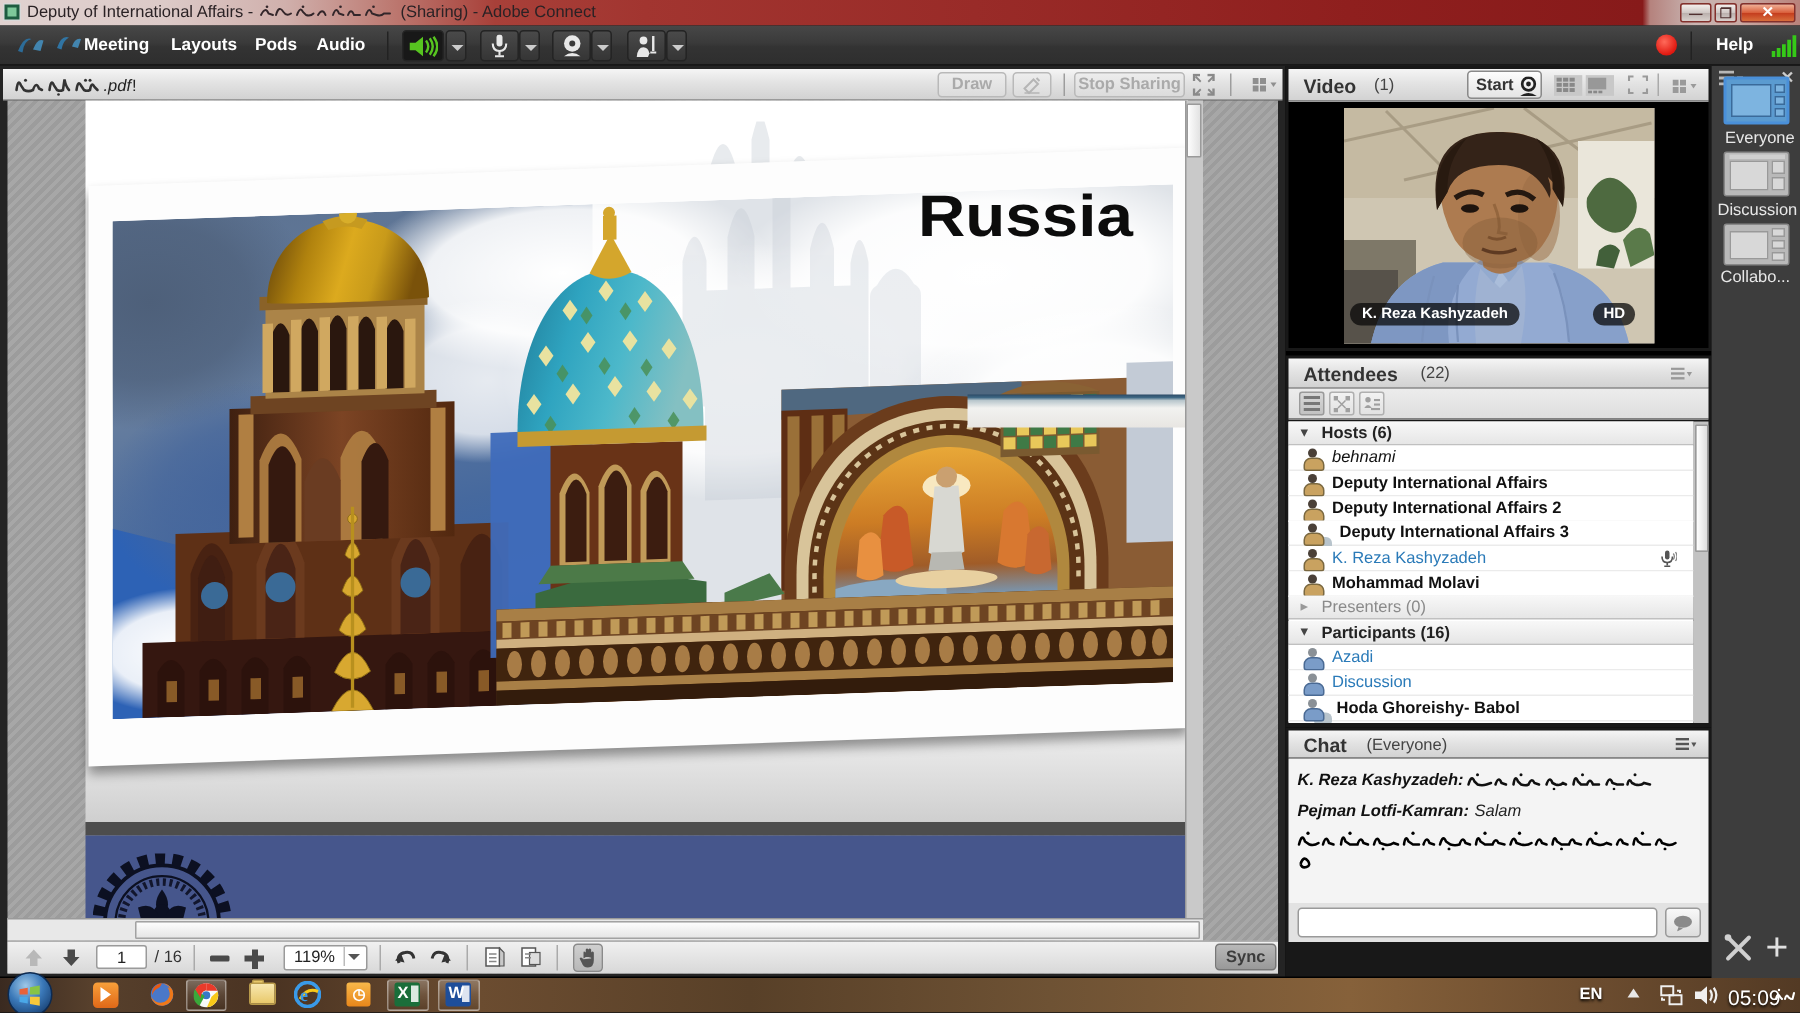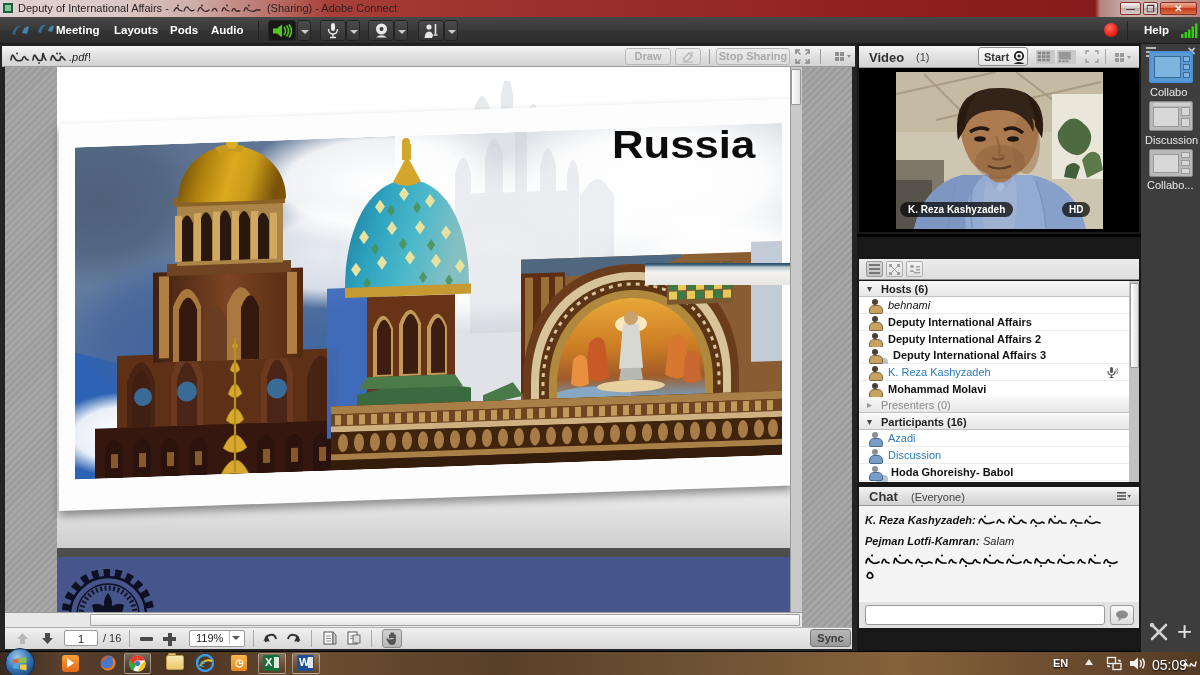--- a/index.html
+++ b/index.html
@@ -773,20 +773,32 @@
             <path d="M92,94 q11,5 23,0" stroke="#5e3a22" stroke-width="2.2" fill="none"></path>
           </svg>
         </div>
 
         <div class="abs" style="left:41px;top:134px;height:15px;background:rgba(10,10,10,0.75);border-radius:8px;color:#fff;font-size:10px;font-weight:bold;line-height:15px;padding:0 8px;">K. Reza Kashyzadeh</div>
         <div class="abs" style="left:203px;top:134px;height:15px;background:rgba(10,10,10,0.75);border-radius:8px;color:#fff;font-size:10px;font-weight:bold;line-height:15px;padding:0 7px;">HD</div>
       </div>
     </div>
 
     <div class="abs" style="left:857px;top:237px;width:284px;height:248px;background:#181818;">
+      <div class="podhead" style="left:2px;top:2px;width:280px;height:20px;">
+        <span class="abs" style="left:10px;top:3px;font-size:13px;font-weight:bold;color:#333;">Attendees</span>
+        <span class="abs" style="left:88px;top:4px;font-size:11px;color:#444;">(22)</span>
+        <svg class="abs" style="left:255px;top:6px" width="14" height="9" viewBox="0 0 14 9">
+            <g fill="#999">
+              <rect x="0" y="0" width="9" height="1.6"></rect>
+              <rect x="0" y="3.2" width="9" height="1.6"></rect>
+              <rect x="0" y="6.4" width="9" height="1.6"></rect>
+            </g>
+            <path d="M10.5,3 l3.5,0 l-1.75,3 z" fill="#999"></path>
+          </svg>
+      </div>
       <div class="abs" style="left:2px;top:22px;width:280px;height:21px;background:linear-gradient(#ececec,#dedede);border-bottom:1px solid #888;">
         <div class="abs" style="left:7px;top:2px;width:17px;height:16px;background:linear-gradient(#d8d8d8,#c2c2c2);border:1px solid #9a9a9a;border-radius:2px;"><svg style="margin:2px" width="11" height="10" viewBox="0 0 11 10">
               <g fill="#777">
                 <rect x="0" y="0" width="11" height="2"></rect>
                 <rect x="0" y="4" width="11" height="2"></rect>
                 <rect x="0" y="8" width="11" height="2"></rect>
               </g>
             </svg></div>
         <div class="abs" style="left:27px;top:2px;width:17px;height:16px;background:linear-gradient(#f2f2f2,#e2e2e2);border:1px solid #b0b0b0;border-radius:2px;"><svg style="margin:2px" width="11" height="11" viewBox="0 0 11 11">
               <g fill="#a0a0a0">
@@ -951,21 +963,21 @@
         <rect x="12" y="4" width="4" height="2" fill="#b8b8b8"></rect>
       </svg>
     <span class="abs" style="left:46px;top:1px;color:#ccc;font-size:11px;font-weight:bold;">✕</span>
 
     <div class="abs" style="left:8px;top:7px;width:44px;height:32px;background:#5b9bd0;border:2px solid #4a90d9;border-radius:2px;">
       <div class="abs" style="left:3px;top:3px;width:27px;height:22px;background:#7db4e0;border:1px solid #3a6a9a;"></div>
       <div class="abs" style="left:32px;top:3px;width:7px;height:6px;background:#7db4e0;border:1px solid #3a6a9a;"></div>
       <div class="abs" style="left:32px;top:11px;width:7px;height:6px;background:#7db4e0;border:1px solid #3a6a9a;"></div>
       <div class="abs" style="left:32px;top:19px;width:7px;height:6px;background:#7db4e0;border:1px solid #3a6a9a;"></div>
     </div>
-    <span class="abs" style="left:9px;top:42px;color:#e8e8e8;font-size:11px;">Collabo</span>
+    <span class="abs" style="left:9px;top:42px;color:#e8e8e8;font-size:11px;">Everyone</span>
 
     <div class="abs" style="left:8px;top:57px;width:44px;height:30px;background:#b9b9b9;border:1px solid #888;border-radius:2px;">
       <div class="abs" style="left:3px;top:5px;width:26px;height:20px;background:#d8d8d8;border:1px solid #999;"></div>
       <div class="abs" style="left:31px;top:5px;width:9px;height:9px;background:#d8d8d8;border:1px solid #999;"></div>
       <div class="abs" style="left:31px;top:16px;width:9px;height:9px;background:#d8d8d8;border:1px solid #999;"></div>
       <div class="abs" style="left:3px;top:1px;width:37px;height:3px;background:#cfcfcf;"></div>
     </div>
     <span class="abs" style="left:4px;top:90px;color:#e8e8e8;font-size:11px;">Discussion</span>
 
     <div class="abs" style="left:8px;top:105px;width:44px;height:28px;background:#b9b9b9;border:1px solid #888;border-radius:2px;">

